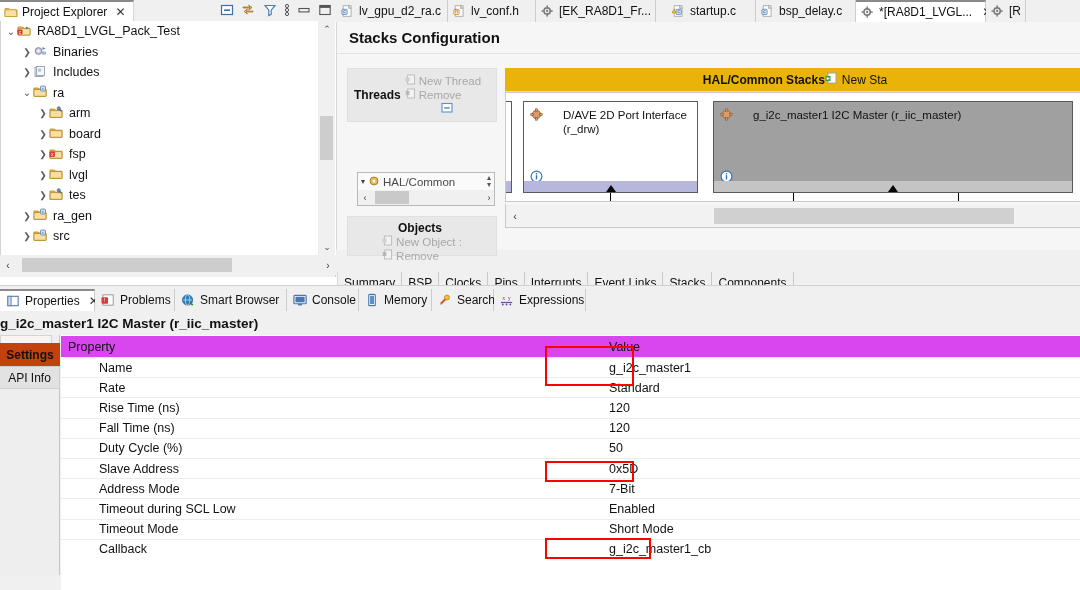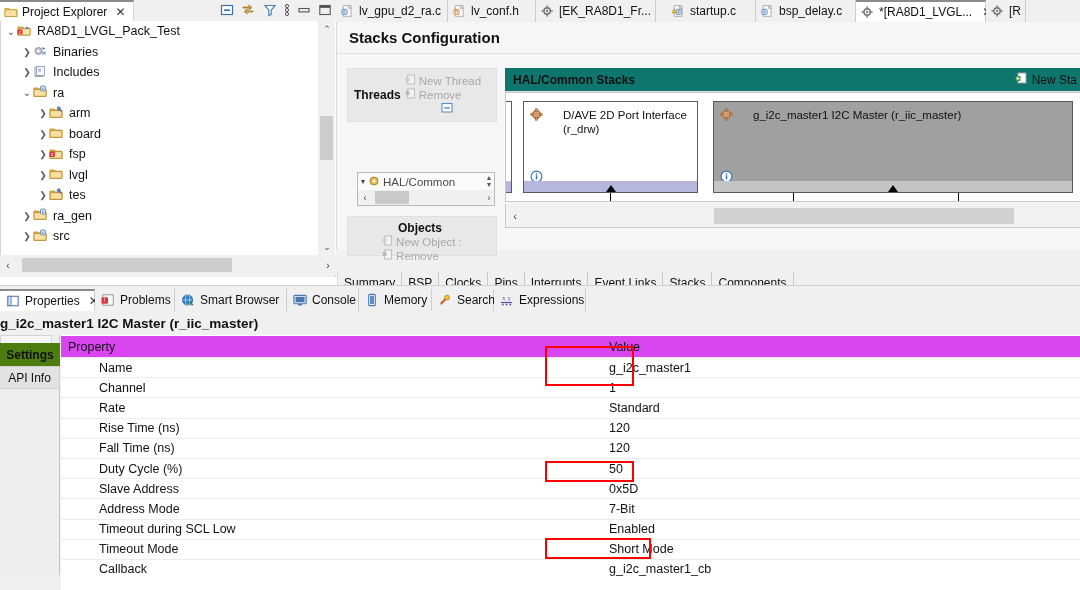--- a/index.html
+++ b/index.html
@@ -152,22 +152,22 @@
   #thread-combo .cmb-scroll .t { position: relative; flex: 1; height: 13px; }
   #thread-combo .cmb-scroll .th { position: absolute; left: 3px; top: 0; width: 34px; height: 13px; background: #c9c9c9; }
 
   
   #stacks-panel {
     position: absolute; left: 168px; top: 46px; right: 0px; top: 46px;
     width: 576px; height: 160px;
   }
   #stacks-head {
     position: absolute; left: 0; top: 0; width: 576px; height: 24px;
-    background: #0f766e;
-    display: flex; align-items: center; justify-content: space-between;
+    background: #eab308;
+    display: flex; align-items: center; justify-content: center;
     padding: 0 4px 0 8px; box-sizing: border-box;
     border-bottom: 1px solid #dcdcdc;
   }
   #stacks-head .h-ttl { font-size: 12px; font-weight: bold; color: #111; }
   #stacks-head .newstack { display: flex; align-items: center; gap: 4px; font-size: 12px; color: #111; }
   #stacks-canvas {
     position: absolute; left: 0; top: 24px; width: 576px; height: 110px;
     background: #ffffff; border: 1px solid #c9c9c9; box-sizing: border-box;
     overflow: hidden;
   }
@@ -242,21 +242,21 @@
   #side-tabs {
     position: absolute; left: 0; top: 0; width: 60px; height: 240px;
     background: #eeeeee; border-right: 1px solid #c6c6c6; box-sizing: border-box;
   }
   #side-tabs .stub { position:absolute; left:0; top:0; width: 52px; height: 8px; background:#f5f5f5; border:1px solid #d4d4d4; border-bottom:0; box-sizing:border-box;}
   .side-tab {
     position: absolute; left: 0; width: 60px; height: 23px;
     display: flex; align-items: center; justify-content: center;
     font-size: 12px; color: #111; box-sizing: border-box;
   }
-  .side-tab.active { top: 8px; background: #4d7c0f; font-weight: bold; }
+  .side-tab.active { top: 8px; background: #c2410c; font-weight: bold; }
   .side-tab.inactive { top: 31px; background: #e2e2e2; border: 1px solid #cfcfcf; border-left: 0; }
 
   #prop-table {
     position: absolute; left: 61px; top: 0; width: 1019px; height: 258px;
     background: #ffffff;
     border-top: 1px solid #ffffff;
   }
   .p-head {
     position: relative; height: 21px; display: flex; align-items: center;
     font-size: 12.5px; color: #111; background: #d946ef;
@@ -844,24 +844,20 @@
         <div class="p-head">
           <span class="p-prop">Property</span>
           <span class="p-val">Value</span>
         </div>
 
       <div class="p-row">
             <span class="p-prop">Name</span>
             <span class="p-val">g_i2c_master1</span>
           </div>
           <div class="p-row">
-            <span class="p-prop">Channel</span>
-            <span class="p-val">1</span>
-          </div>
-          <div class="p-row">
             <span class="p-prop">Rate</span>
             <span class="p-val">Standard</span>
           </div>
           <div class="p-row">
             <span class="p-prop">Rise Time (ns)</span>
             <span class="p-val">120</span>
           </div>
           <div class="p-row">
             <span class="p-prop">Fall Time (ns)</span>
             <span class="p-val">120</span>

